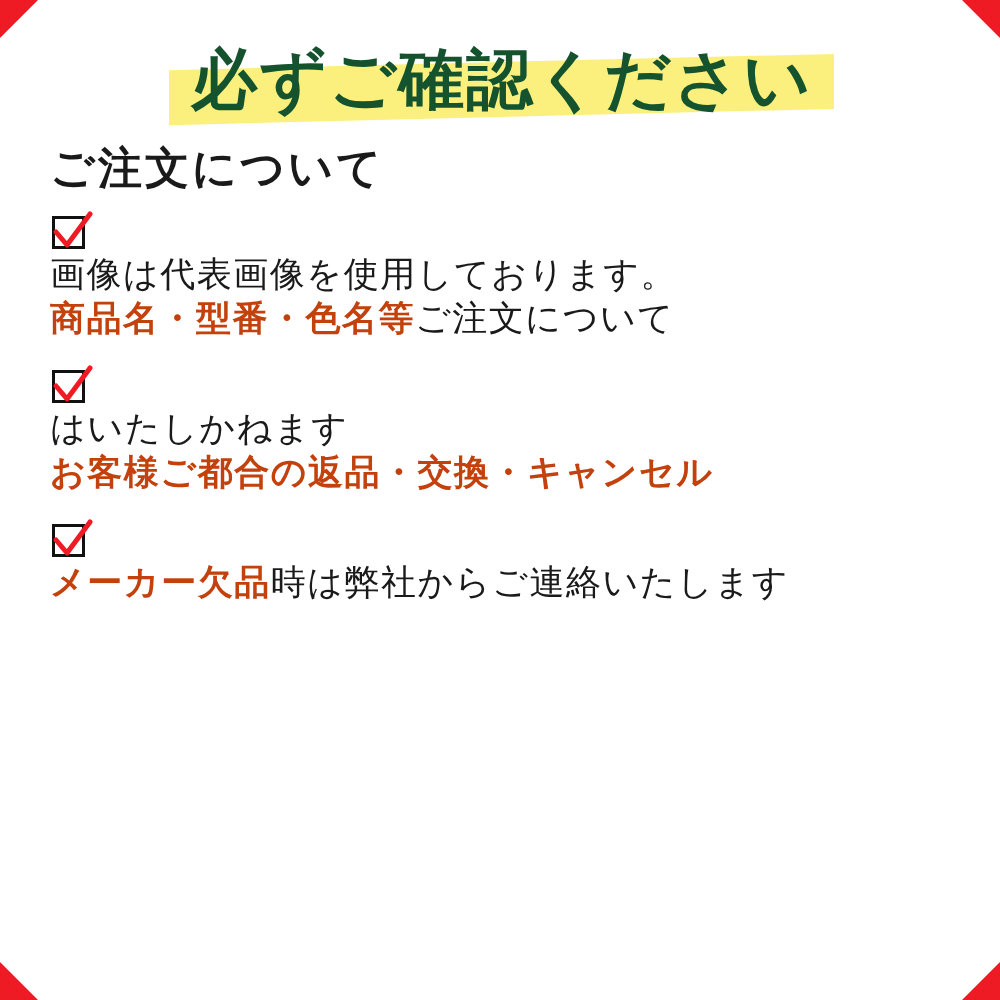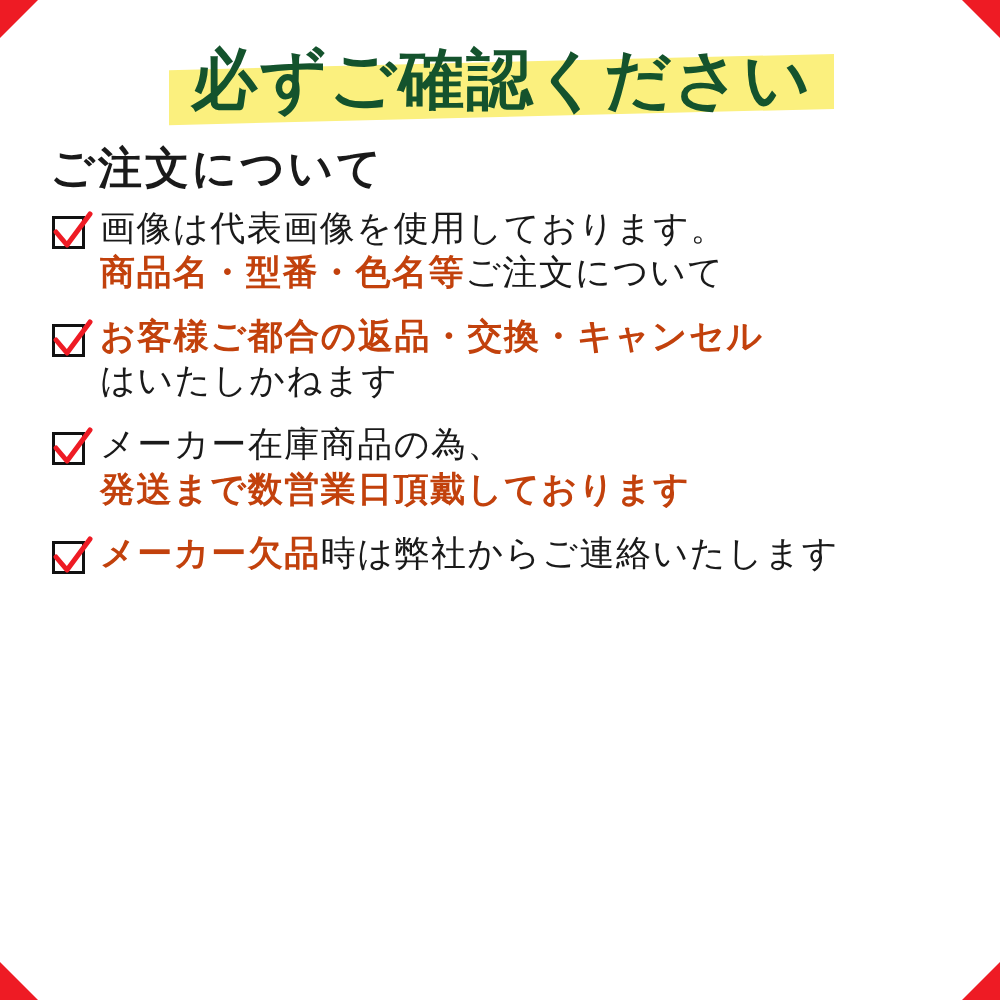--- a/index.html
+++ b/index.html
@@ -96,20 +96,21 @@
   }
   .section-head.second {
     margin-top: 22px;
   }
 
   
   .item {
     display: flex;
     align-items: flex-start;
     margin: 0 0 20px 6px;
+    flex-direction: column;
   }
   .item:last-child { margin-bottom: 0; }
 
   .check {
     position: relative;
     flex: 0 0 auto;
     width: 40px;
     height: 40px;
     margin-top: 6px;
     margin-right: 10px;
@@ -185,45 +186,33 @@
   </div>
 
   <div class="item">
     <span class="check">
       <span class="box"></span>
       <svg viewBox="0 0 44 44" aria-hidden="true">
           <path d="M6 20 L17 33 L40 2" fill="none" stroke="#ee1b24" stroke-width="5" stroke-linecap="round" stroke-linejoin="round"></path>
         </svg>
     </span>
     <span class="lines">
+      <div class="line">はいたしかねます</div>
       <div class="line red">お客様ご都合の返品・交換・キャンセル</div>
-      <div class="line">はいたしかねます</div>
-    </span>
-  </div>
+    </span>
+  </div>
+
 
 
 
   <div class="item">
     <span class="check">
       <span class="box"></span>
       <svg viewBox="0 0 44 44" aria-hidden="true">
           <path d="M6 20 L17 33 L40 2" fill="none" stroke="#ee1b24" stroke-width="5" stroke-linecap="round" stroke-linejoin="round"></path>
         </svg>
     </span>
     <span class="lines">
-      <div class="line">メーカー在庫商品の為、</div>
-      <div class="line red">発送まで数営業日頂戴しております</div>
-    </span>
-  </div>
-
-  <div class="item">
-    <span class="check">
-      <span class="box"></span>
-      <svg viewBox="0 0 44 44" aria-hidden="true">
-          <path d="M6 20 L17 33 L40 2" fill="none" stroke="#ee1b24" stroke-width="5" stroke-linecap="round" stroke-linejoin="round"></path>
-        </svg>
-    </span>
-    <span class="lines">
       <div class="line"><span class="red">メーカー欠品</span><span>時は弊社からご連絡いたします</span></div>
     </span>
   </div>
 
 </div>
 
 </body></html>

